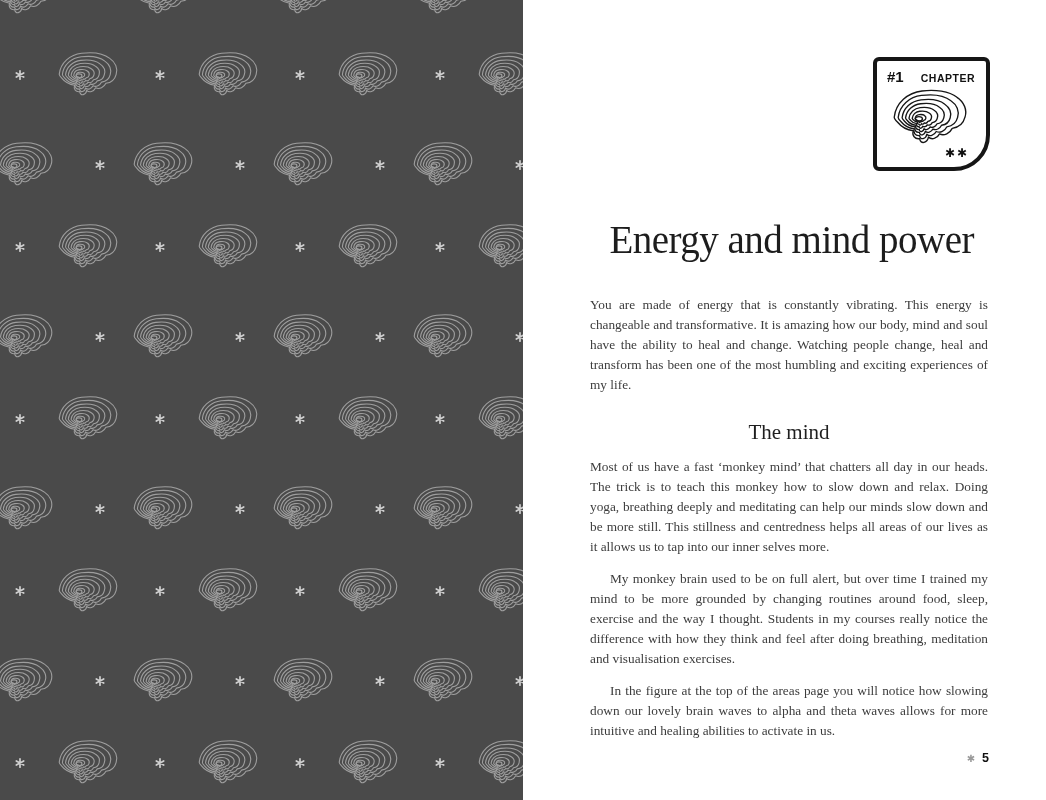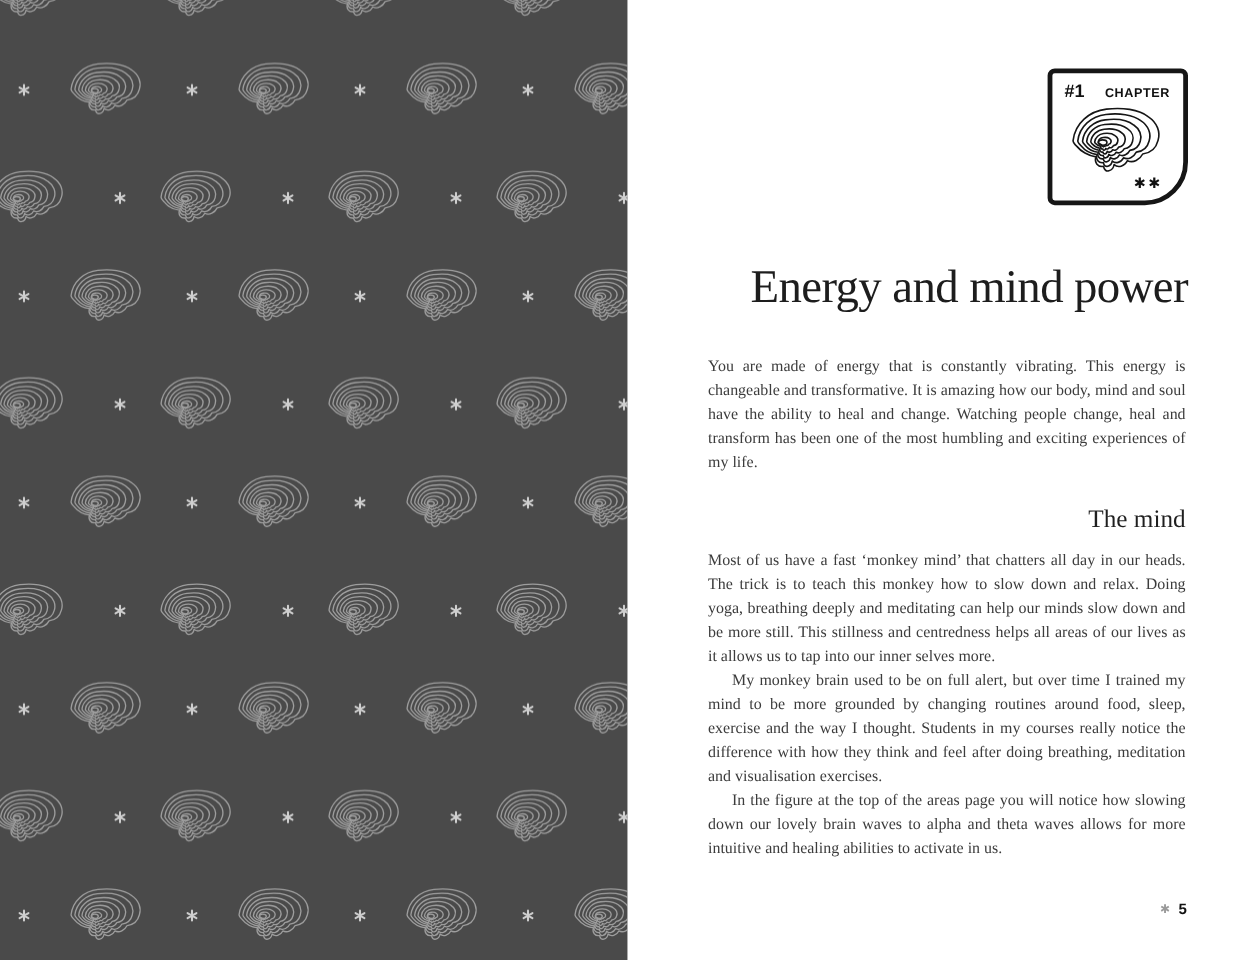--- a/index.html
+++ b/index.html
@@ -13,28 +13,28 @@
          border:4px solid #161616;border-radius:6px 6px 36px 6px;background:#ffffff;}
   .badge-number{position:absolute;left:10px;top:7px;font-family:"Liberation Sans",sans-serif;
          font-weight:bold;font-size:15px;color:#111;}
   .badge-label{position:absolute;right:11px;top:11px;font-family:"Liberation Sans",sans-serif;
          font-weight:bold;font-size:10.5px;letter-spacing:.5px;color:#111;margin-left:47px;}
   .badge-brain{position:absolute;left:13px;top:26px;}
   .badge-stars{position:absolute;right:17px;bottom:7px;font-family:"DejaVu Sans",sans-serif;
          font-size:12px;color:#111;letter-spacing:2px;}
 
   
-  .chapter-title{position:absolute;top:219px;right:56px;width:440px;text-align:right;
+  .chapter-title{position:absolute;top:219px;right:72px;width:440px;text-align:right;
          font-size:39px;line-height:1.1;color:#1d1d1d;letter-spacing:-0.5px;white-space:nowrap;}
   .content{position:absolute;left:67px;top:295px;width:398px;color:#3c3c3c;
          font-size:13.3px;line-height:20px;text-align:justify;}
   .content p{margin:0;font-family:Liberation Serif, serif;}
-  .content p.indent{text-indent:20px;}
+  .content p.indent{text-indent:20px;margin-top:12px;}
   .section-heading{font-size:21px;line-height:26px;font-weight:400;color:#1f1f1f;
-         margin:24px 0 12px 0;text-align:right;}
+         margin:24px 0 12px 0;text-align:center;}
 
   .folio{position:absolute;right:57px;bottom:35px;display:flex;align-items:center;gap:7px;}
   .folio-star{font-family:"DejaVu Sans",sans-serif;font-size:10px;color:#9a9a9a;}
   .folio-num{font-family:"Liberation Sans",sans-serif;font-weight:bold;font-size:12.5px;color:#111;}
 </style>
 </head>
 <body>
 
 <div class="spread">
 

